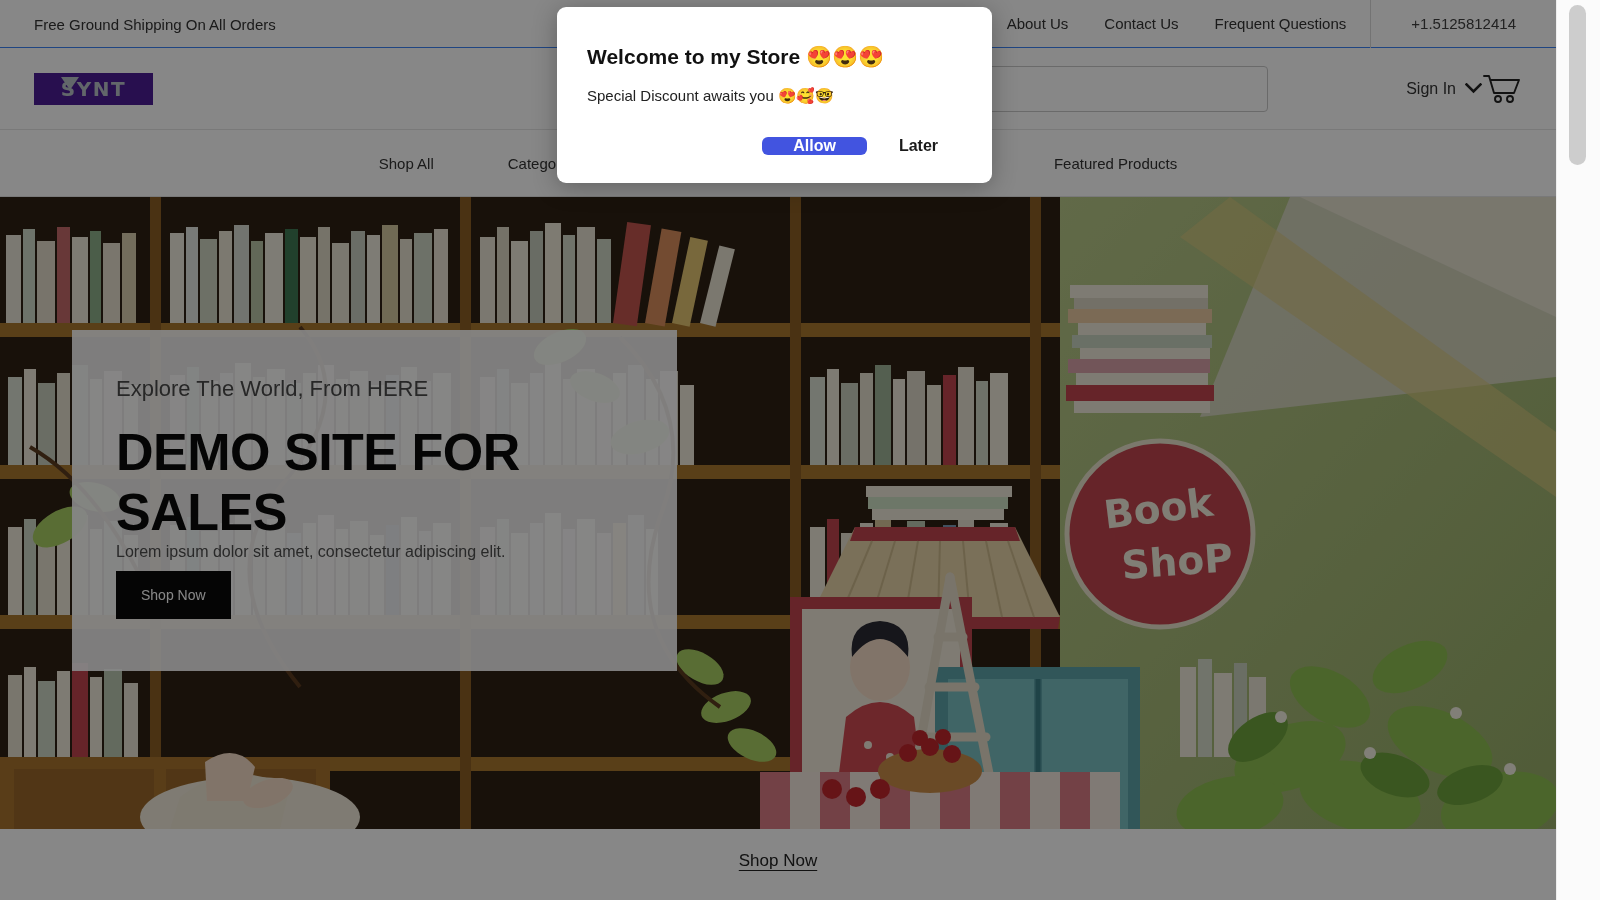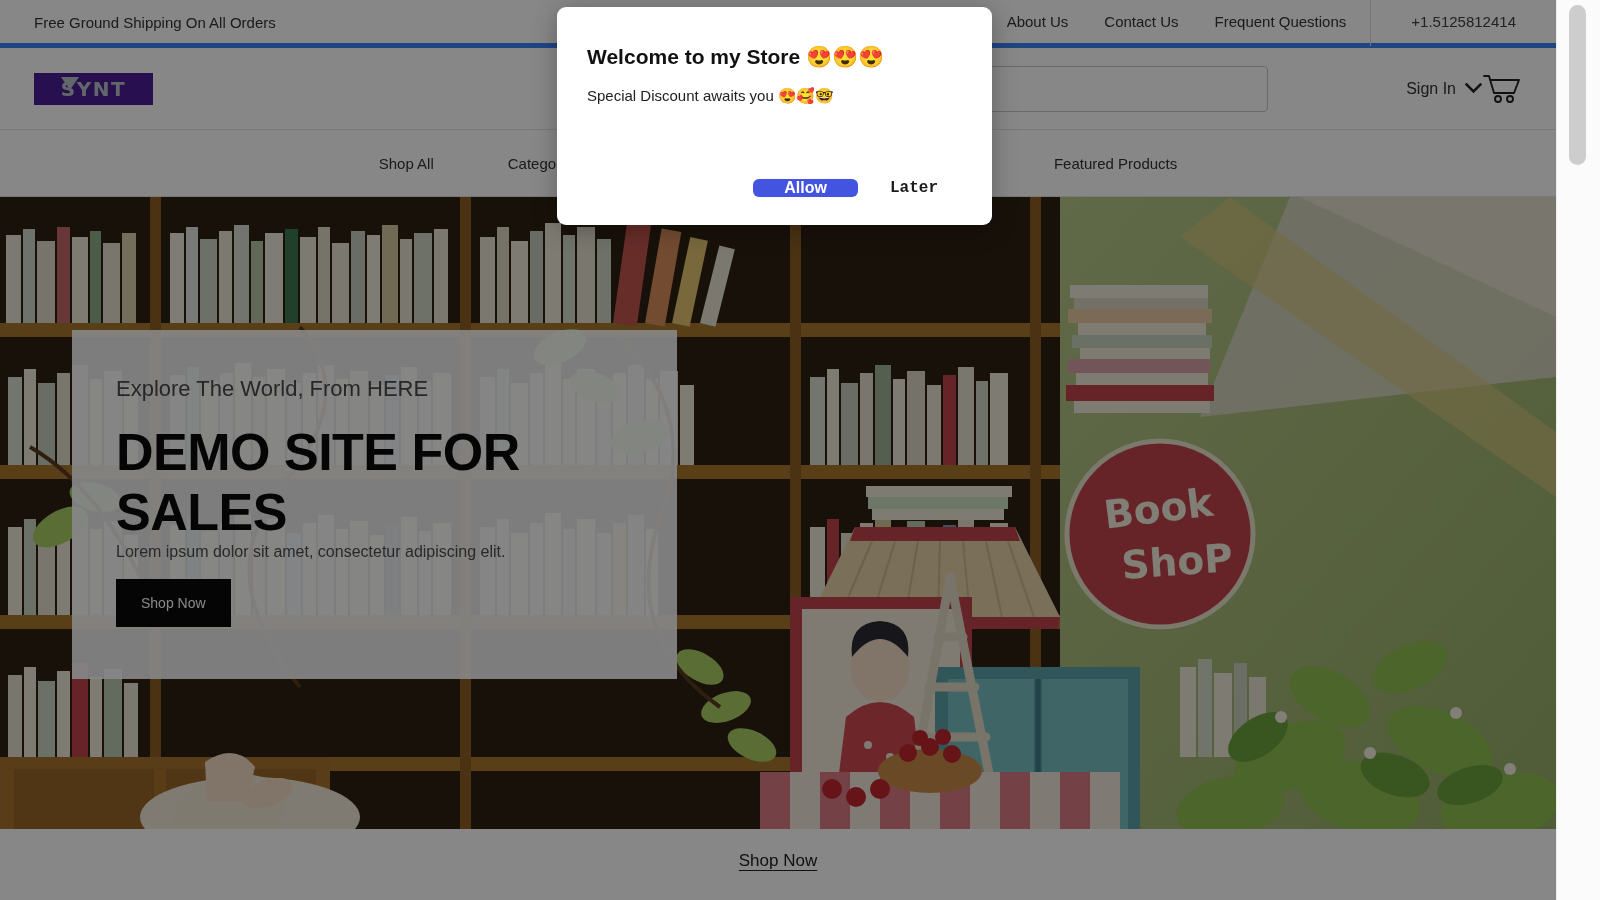--- a/index.html
+++ b/index.html
@@ -18,21 +18,21 @@
     width: 1556px; height: 900px;
     background: #ffffff;
     overflow: hidden;
   }
 
   
   .utility-bar {
     position: relative;
     height: 48px;
     background: #ffffff;
-    border-bottom: 5px solid #3b82f6;
+    border-bottom: 1px solid #3b82f6;
     display: flex;
     align-items: center;
   }
   .util-promo {
     position: absolute;
     left: 34px; top: 50%;
     transform: translateY(-50%);
     font-size: 15px;
     color: #333333;
     white-space: nowrap;
@@ -187,21 +187,21 @@
   .hero-title {
     font-size: 52px;
     line-height: 1.16;
     font-weight: 700;
     color: #0a0a0a;
     letter-spacing: -0.5px;
   }
   .hero-sub {
     font-size: 16px;
     color: #4e4e4e;
-    margin-bottom: 18px;
+    margin-bottom: 10px;
   }
   .hero-btn {
     display: inline-block;
     background: #0b0b0b;
     color: #ffffff;
     font-size: 14px;
     padding: 16px 25px;
     border: none;
     cursor: pointer;
     font-family: "Liberation Sans", sans-serif;
@@ -229,21 +229,21 @@
   #backdrop {
     position: absolute;
     left: 0; top: 0;
     width: 1556px; height: 900px;
     background: rgba(0,0,0,0.47);
     z-index: 50;
   }
   #modal {
     position: absolute;
     left: 557px; top: 7px;
-    width: 435px; height: 218px;
+    width: 435px; height: 176px;
     background: #ffffff;
     border-radius: 9px;
     box-shadow: 0 4px 24px rgba(0,0,0,0.28);
     z-index: 60;
     padding: 38px 30px 0 30px;
   }
   .modal-title {
     font-size: 21px;
     font-weight: 700;
     color: #111111;
@@ -274,21 +274,21 @@
     font-family: "Liberation Sans", sans-serif;
   }
   .btn-later {
     background: transparent;
     color: #1a1a1a;
     font-size: 16px;
     font-weight: 700;
     border: none;
     padding: 14px 24px;
     cursor: pointer;
-    font-family: Liberation Mono, monospace;
+    font-family: Liberation Sans, sans-serif;
   }
 
   
   #scrollbar {
     position: absolute;
     right: 0; top: 0;
     width: 44px; height: 900px;
     background: #fbfbfb;
     border-left: 1px solid #ededed;
     z-index: 70;

